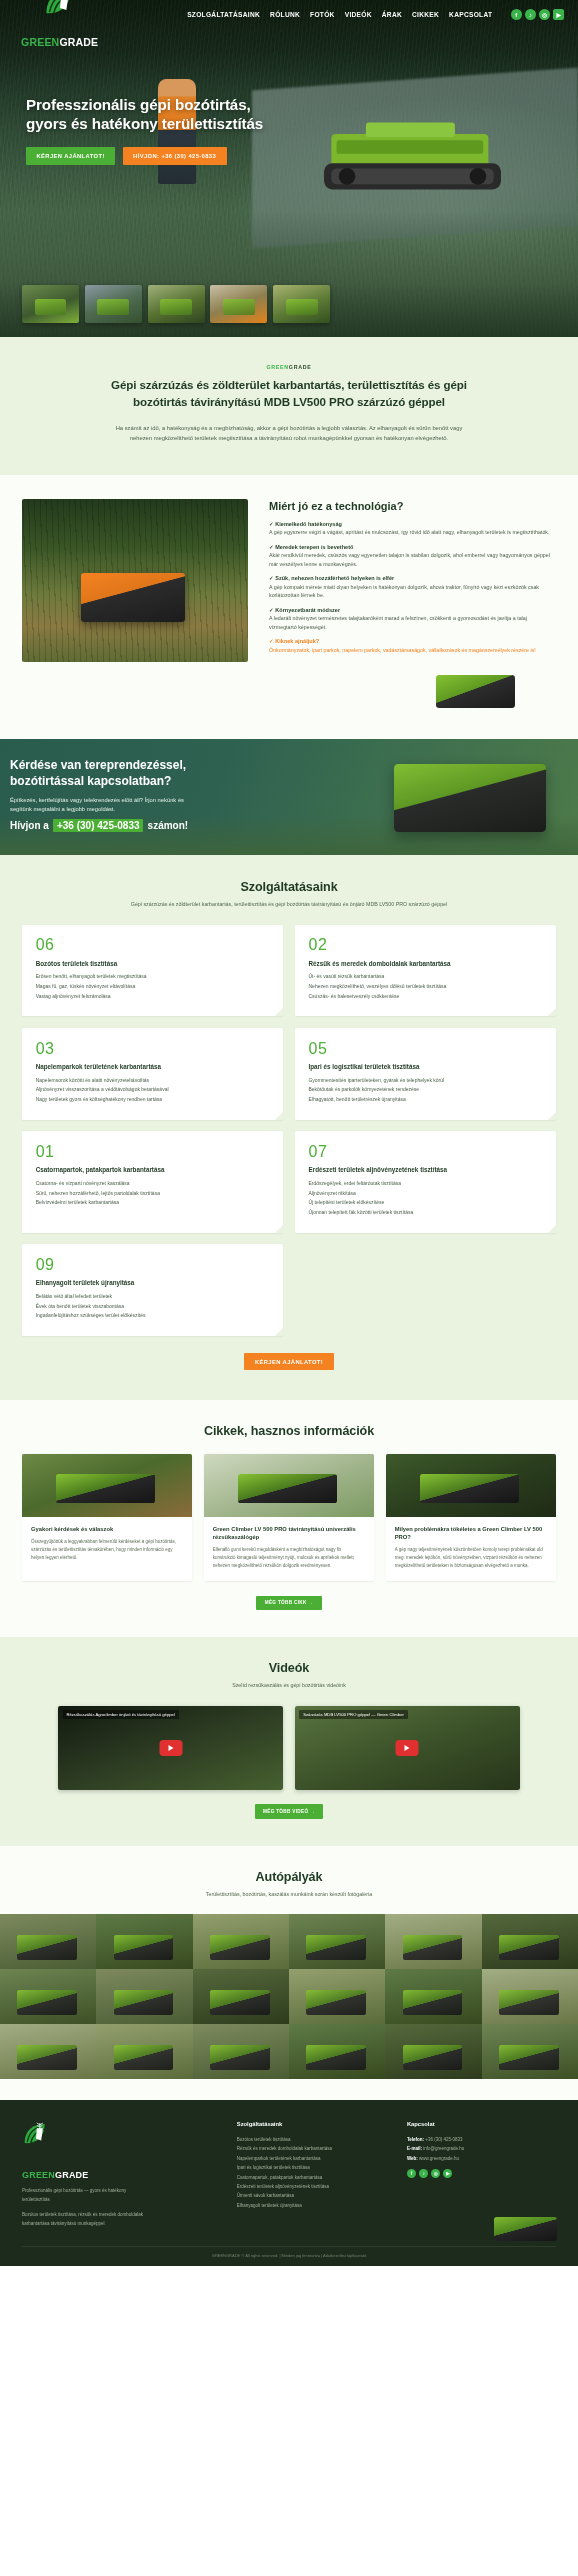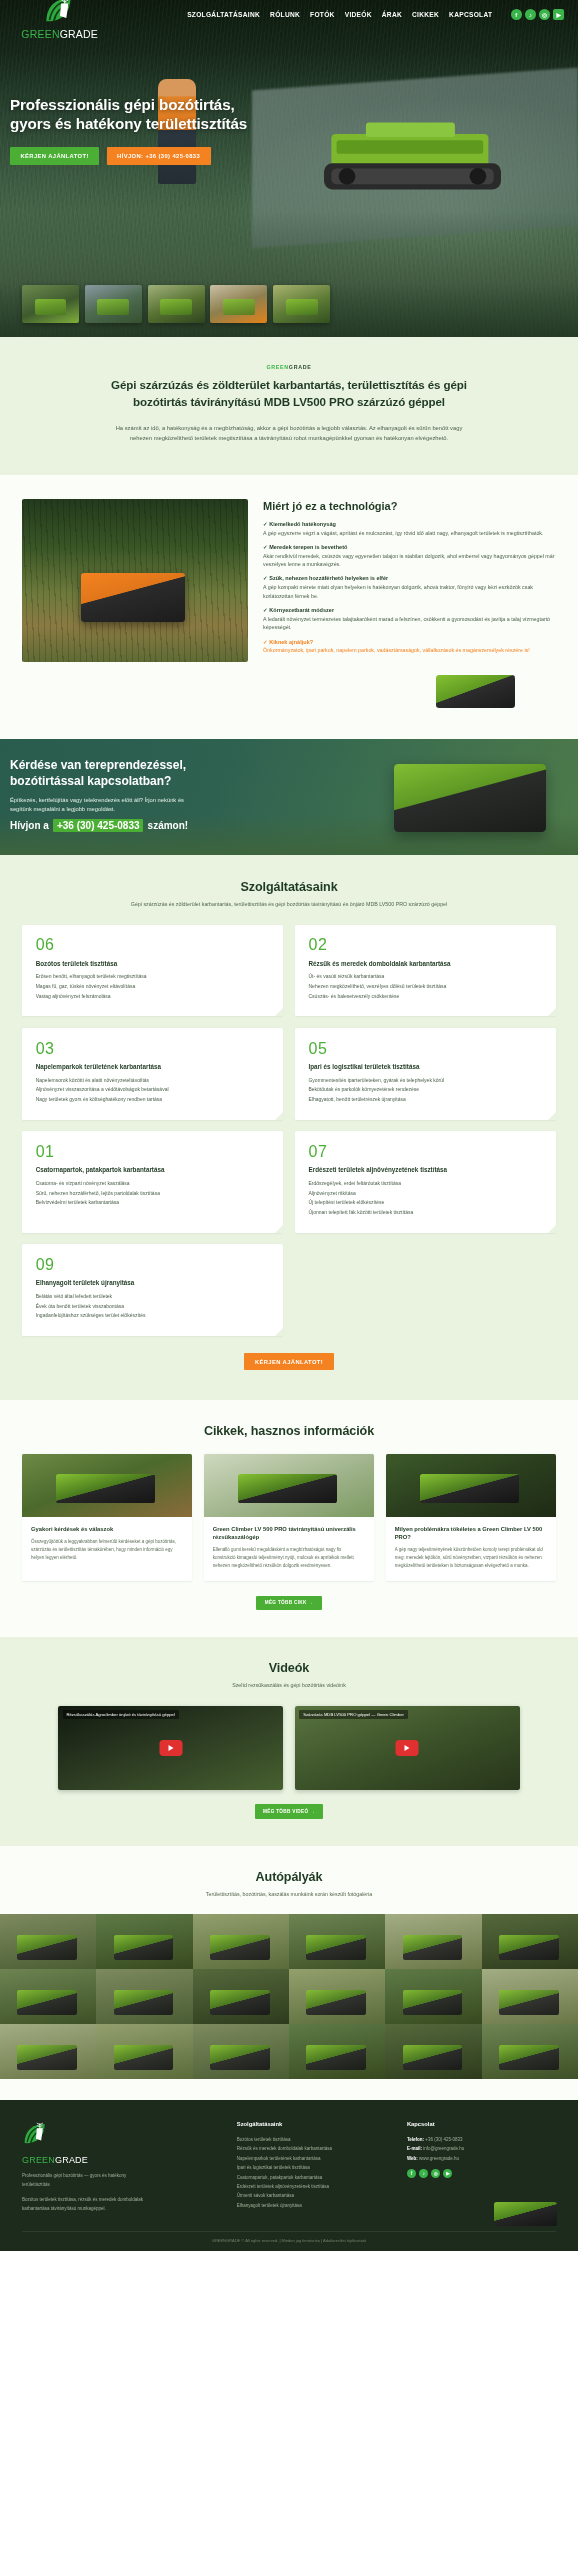--- a/index.html
+++ b/index.html
@@ -44,37 +44,37 @@
     background:linear-gradient(180deg,#e8a060 0%,#e8a060 16%,#f08a2a 17%,#f27e1c 48%,#2c3540 49%,#222a33 100%);
     border-radius:8.4px 8.4px 2.1px 2.1px;filter:blur(0.3px);opacity:.92;
   }
 
   .topbar{
     position:absolute;top:0;left:0;right:0;height:29.4px;z-index:20;
     display:flex;align-items:center;padding:0 13.7px;
   }
   .logo-block{display:flex;flex-direction:column;align-items:center;width:92px;padding-top:5.3px}
   .logo-mark{width:33px;height:29.4px;position:relative}
-  .logo-word{margin-top:4px;font-size:10.5px;font-weight:400;letter-spacing:0.2px;white-space:nowrap}
+  .logo-word{margin-top:19px;font-size:10.5px;font-weight:700;letter-spacing:0.2px;white-space:nowrap}
   .logo-word .g1{color:#3ab44a}
   .logo-word .g2{color:#ffffff}
 
   .nav{margin-left:auto;display:flex;align-items:center;gap:10px}
   .nav a{
     color:#fff;text-decoration:none;font-size:6.6px;font-weight:700;letter-spacing:0.3px;
     text-transform:uppercase;white-space:nowrap;
   }
   .socials{display:flex;gap:3.2px;margin-left:8.4px}
   .soc{
     width:11px;height:11px;border-radius:50%;background:#3ab44a;display:flex;
     align-items:center;justify-content:center;color:#fff;font-size:5.8px;font-weight:700;
   }
   .soc.sq{border-radius:2.1px}
 
-  .hero-copy{position:absolute;left:10px;top:95px;width:247px;z-index:10}
+  .hero-copy{position:absolute;left:26px;top:95px;width:247px;z-index:10}
   .hero-copy h1{
     font-size:15.2px;line-height:1.26;font-weight:800;color:#fff;letter-spacing:-0.1px;
     text-shadow:0 1.1px 5.3px rgba(0,0,0,.45);
   }
   .hero-btns{display:flex;gap:7.4px;margin-top:13.7px}
   .btn{
     display:inline-flex;align-items:center;justify-content:center;text-decoration:none;
     font-size:5.8px;font-weight:800;letter-spacing:0.4px;text-transform:uppercase;color:#fff;
     padding:5.8px 10.5px;border-radius:1.1px;white-space:nowrap;
   }
@@ -107,21 +107,21 @@
   .intro h2{
     font-size:11.6px;line-height:1.45;font-weight:700;color:#1f3a22;
     max-width:400px;margin:0 auto;letter-spacing:-0.1px;
   }
   .intro p{
     margin:11.6px auto 0;max-width:368px;font-size:5.8px;line-height:1.85;color:#4b5f4a;
   }
 
   
   .why{background:#fbfdf8;padding:24px 0 27px}
-  .why-grid{display:flex;gap:15px;align-items:flex-end;padding:0 22px}
+  .why-grid{display:flex;gap:21px;align-items:flex-start;padding:0 22px}
   .why-photo{
     width:226px;height:163px;border-radius:2.1px;flex:0 0 226px;position:relative;overflow:hidden;
     background:linear-gradient(180deg,#233a1c 0%,#3a5626 30%,#6d7a3c 58%,#8a7a42 78%,#5e6b34 100%);
   }
   .why-photo::before{
     content:"";position:absolute;inset:0;
     background:repeating-linear-gradient(88deg,rgba(0,0,0,.16) 0 1.1px,rgba(0,0,0,0) 1.1px 5.8px);
   }
   .why-photo::after{
     content:"";position:absolute;left:26%;top:46%;width:46%;height:30%;border-radius:3.2px;

